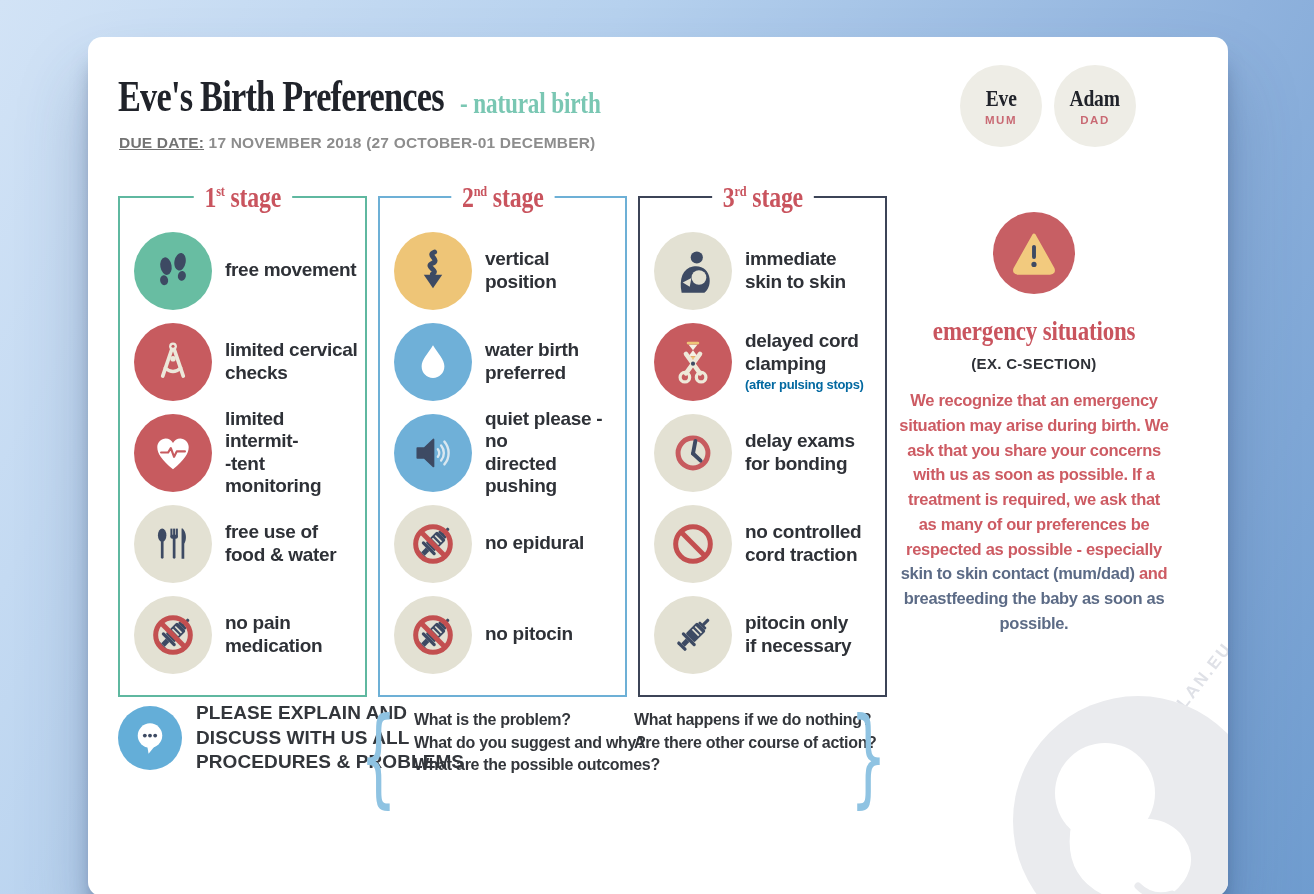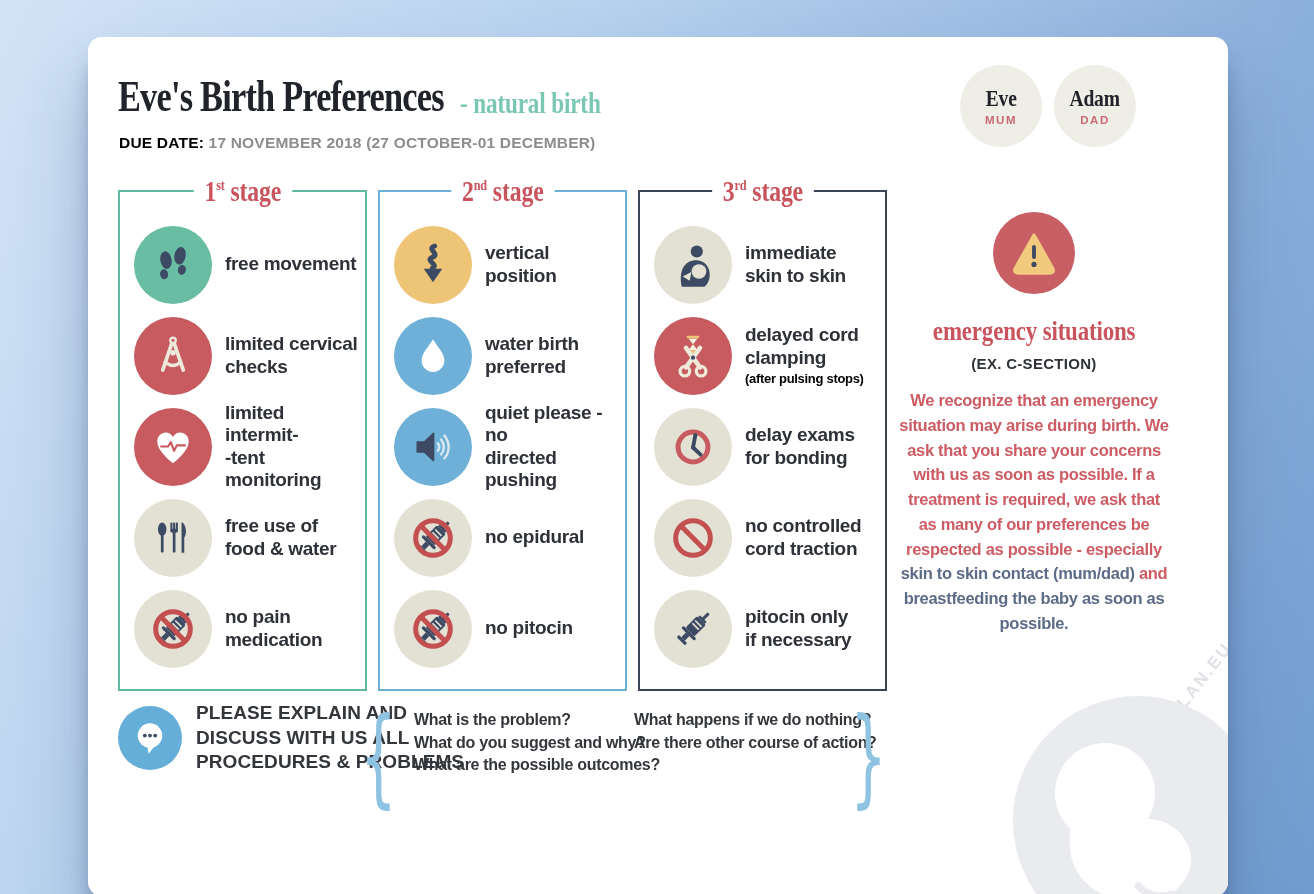--- a/index.html
+++ b/index.html
@@ -14,41 +14,41 @@
     background:#ffffff;border-radius:14px;overflow:hidden;
     box-shadow:0 20px 22px -8px rgba(25,45,85,.55),0 45px 70px rgba(40,70,120,.28);
   }
   .serif{font-family:"Liberation Serif",serif;}
   
   .title{position:absolute;left:30px;top:34px;font-size:44px;font-weight:700;color:#20232a;
     transform:scaleX(.78);transform-origin:left top;white-space:nowrap;letter-spacing:-1px;}
   .subtitle{position:absolute;left:372px;top:50px;font-size:29px;font-weight:700;color:#7ac7b3;
     transform:scaleX(.8);transform-origin:left top;white-space:nowrap;}
   .duedate{position:absolute;left:31px;top:97px;font-size:15.5px;letter-spacing:.2px;white-space:nowrap;}
-  .duedate .lab{color:#000000;font-weight:700;}
+  .duedate .lab{color:#737373;font-weight:700;text-decoration:underline;}
   .duedate .val{color:#8d8d8d;font-weight:700;}
   
   .parent{position:absolute;top:28px;width:82px;height:82px;border-radius:50%;background:#eeede6;
     display:flex;flex-direction:column;align-items:center;justify-content:center;}
   .parent .pname{font-size:23px;font-weight:700;color:#20232a;transform:scaleX(.85);}
   .parent .prole{font-size:11.5px;color:#c96a74;letter-spacing:1.5px;margin-top:2px;font-weight:700;}
   
-  .stagebox{position:absolute;top:153px;width:245px;height:497px;background:#fff;}
+  .stagebox{position:absolute;top:159px;width:245px;height:497px;background:#fff;}
   .stagebox .hd{position:absolute;top:-17px;left:0;right:0;text-align:center;}
   .stagebox .hd .hdin{display:inline-block;background:#fff;padding:0 13px;font-size:29px;font-weight:700;
     color:#c9545e;transform:scaleX(.82);white-space:nowrap;}
   .stagebox .hd sup{font-size:15px;}
   .rows{position:absolute;left:14px;top:27px;right:6px;}
   .row{display:flex;align-items:center;height:91px;}
   .circ{width:78px;height:78px;border-radius:50%;flex:0 0 auto;display:flex;align-items:center;justify-content:center;}
   .circ svg{width:52px;height:52px;}
   .bg-green{background:#68bda2;} .bg-red{background:#c75b5f;} .bg-beige{background:#e3e1d3;}
   .bg-yellow{background:#eec577;} .bg-blue{background:#6fb0d8;}
   .lbl{margin-left:13px;font-size:19px;line-height:1.18;color:#2e3137;white-space:pre-line;font-weight:700;letter-spacing:-.3px;}
-  .note{font-size:13px;color:#000000;font-weight:700;margin-top:2px;white-space:nowrap;}
+  .note{font-size:13px;color:#0369a1;font-weight:700;margin-top:2px;white-space:nowrap;}
   
   .emerg{position:absolute;left:801px;top:175px;width:290px;display:flex;flex-direction:column;align-items:center;text-align:center;}
   .emerg .circ{width:82px;height:82px;background:#c75f64;}
   .emerg .etitle{margin-top:22px;font-size:27px;font-weight:700;color:#c9545e;transform:scaleX(.85);white-space:nowrap;}
   .emerg .esub{margin-top:8px;font-size:15px;font-weight:700;color:#2e3137;letter-spacing:.3px;}
   .emerg .epara{margin-top:16px;width:272px;font-size:16.5px;line-height:1.5;font-weight:700;letter-spacing:-.3px;}
   .t-red{color:#cd5b63;} .t-dark{color:#5c6b86;}
   
   .discuss{position:absolute;left:30px;top:664px;display:flex;align-items:center;}
   .discuss .circ{width:64px;height:64px;background:#64aed8;}

